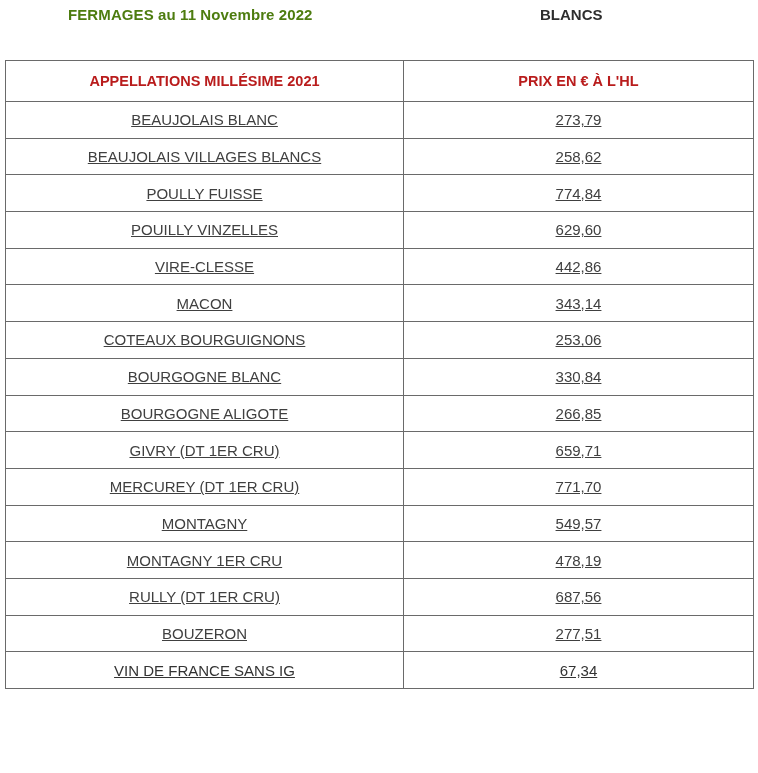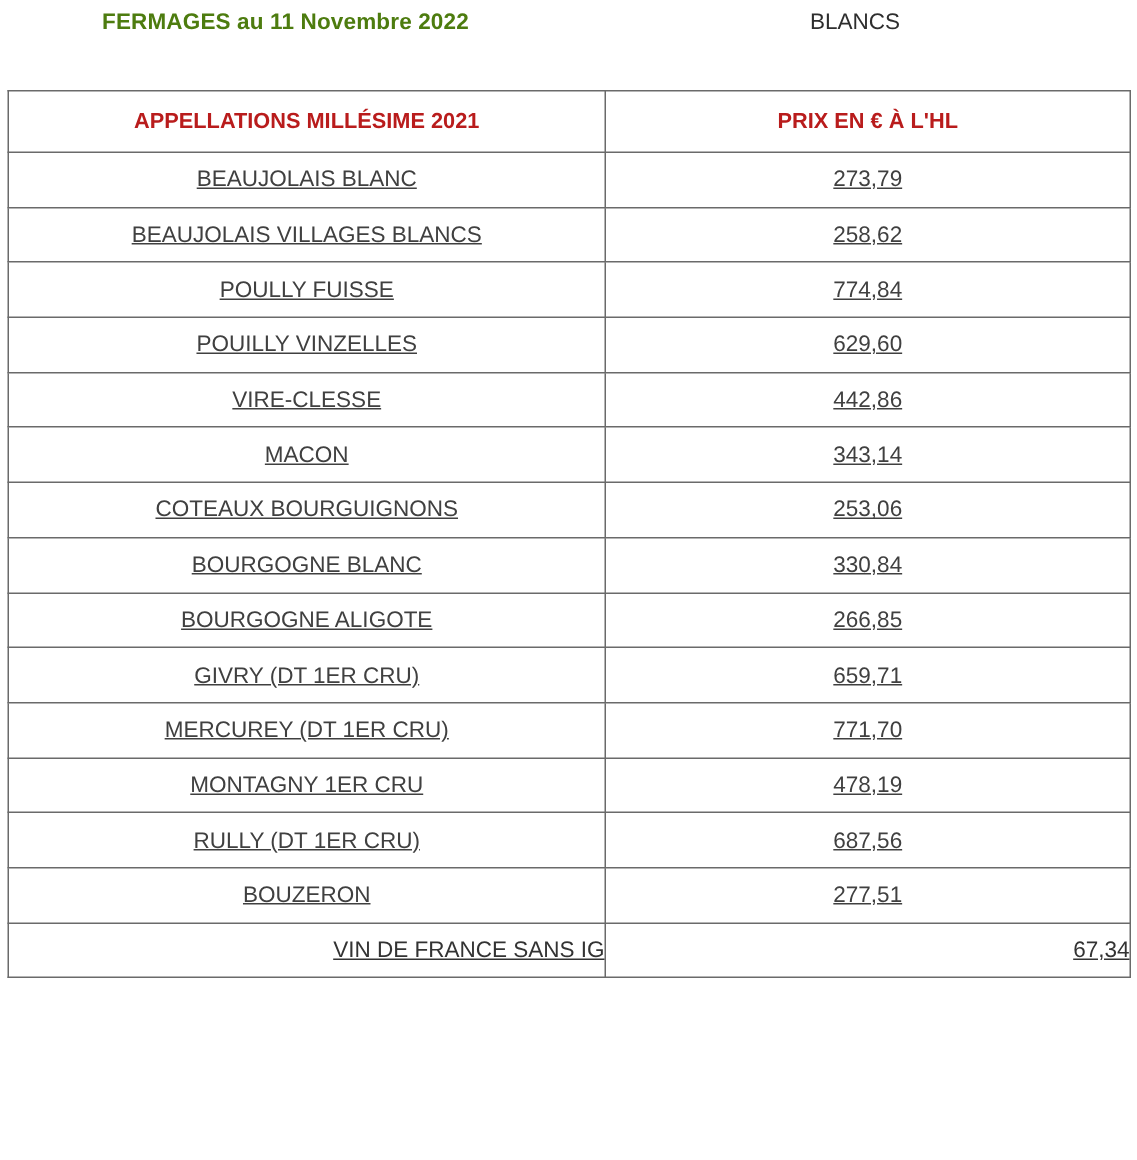--- a/index.html
+++ b/index.html
@@ -8,21 +8,21 @@
     font-family: "Liberation Sans", "DejaVu Sans", sans-serif;
     color: #3a3a3a;
   }
   .title-left {
     position: absolute; left: 68px; top: 6px;
     font-size: 15px; font-weight: bold; color: #4d7c0f;
     letter-spacing: 0.1px;
   }
   .title-right {
     position: absolute; left: 540px; top: 6px;
-    font-size: 15px; font-weight: normal; color: #2e2e2e;
+    font-size: 15px; font-weight: bold; color: #2e2e2e;
   }
   table.grid {
     position: absolute; left: 5px; top: 60px;
     width: 748px;
     border-collapse: collapse;
     table-layout: fixed;
   }
   table.grid td, table.grid th {
     border: 1.5px solid #6a6a6a;
     text-align: center;
@@ -34,21 +34,21 @@
   }
   table.grid th {
     height: 40px;
     font-weight: bold;
     color: #b91c1c;
     font-size: 14.5px;
   }
   table.grid td { height: 35.7px; text-decoration: underline; }
   col.c1 { width: 398px; }
   col.c2 { width: 350px; }
-  tr.last td { color: #333333; text-align: right; }
+  tr.last td { color: #333333; }
 </style>
 </head>
 <body>
 
 <div class="title-left">FERMAGES au 11 Novembre 2022</div>
 <div class="title-right">BLANCS</div>
 
 <table class="grid">
   <colgroup>
       <col class="c1">
@@ -99,20 +99,24 @@
       </tr>
       <tr>
         <td>GIVRY (DT 1ER CRU)</td>
         <td>659,71</td>
       </tr>
       <tr>
         <td>MERCUREY  (DT 1ER CRU)</td>
         <td>771,70</td>
       </tr>
       <tr>
+        <td>MONTAGNY</td>
+        <td>549,57</td>
+      </tr>
+      <tr>
         <td>MONTAGNY 1ER CRU</td>
         <td>478,19</td>
       </tr>
       <tr>
         <td>RULLY (DT 1ER CRU)</td>
         <td>687,56</td>
       </tr>
       <tr>
         <td>BOUZERON</td>
         <td>277,51</td>

